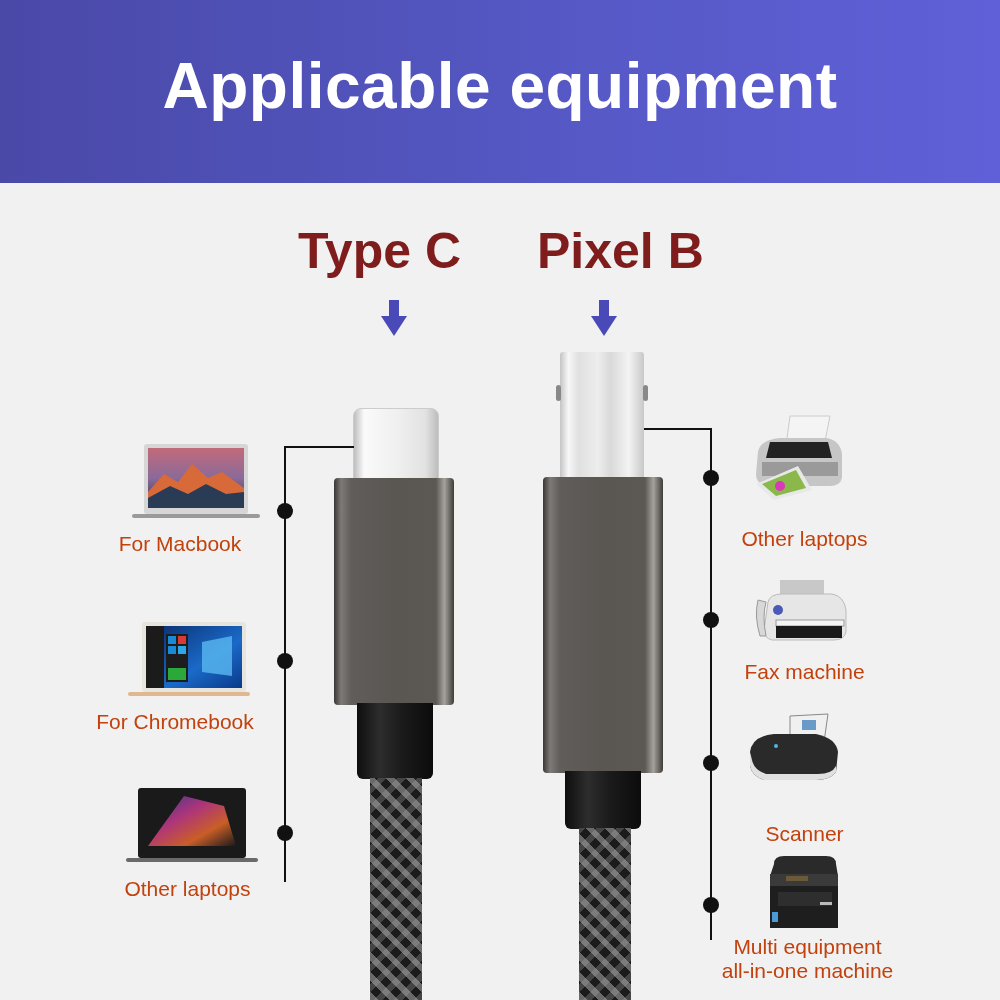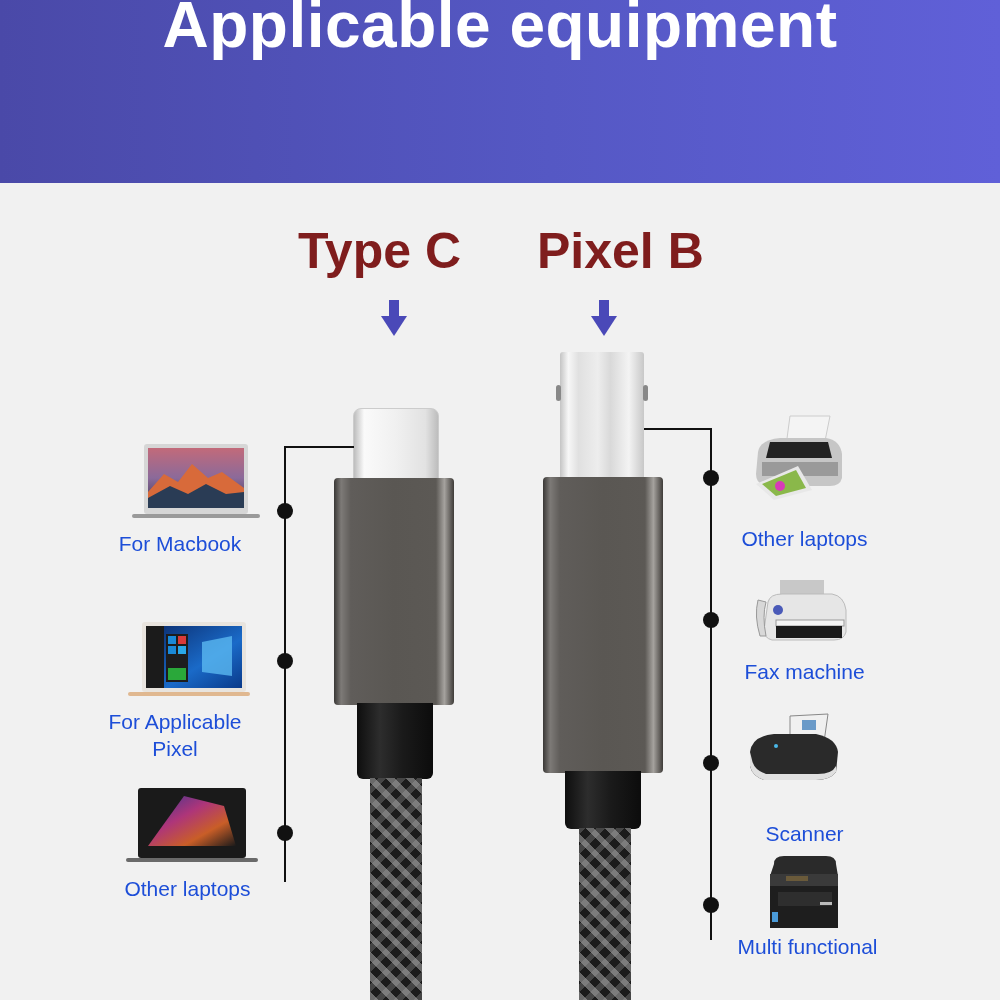--- a/index.html
+++ b/index.html
@@ -1,24 +1,24 @@
 <!DOCTYPE html>
 <html><head>
 <meta charset="utf-8">
 <style>
   html, body { margin: 0; padding: 0; }
   body { width: 1000px; height: 1000px; position: relative; overflow: hidden; background: #f1f1f1; font-family: "Liberation Sans", sans-serif; }
-  .banner { position: absolute; left: 0; top: 0; width: 1000px; height: 183px; background: linear-gradient(90deg, #4a49a8 0%, #5558c4 55%, #6060d8 100%); display: flex; align-items: flex-start; justify-content: center; }
+  .banner { position: absolute; left: 0; top: 0; width: 1000px; height: 183px; background: linear-gradient(90deg, #4a49a8 0%, #5558c4 55%, #6060d8 100%); display: flex; align-items: center; justify-content: center; }
   .banner-title { color: #fff; font-weight: bold; font-size: 64px; letter-spacing: 0.5px; margin-top: -12px; }
   .type-label { position: absolute; top: 222px; font-weight: bold; font-size: 50px; color: #7f1d1d; }
   .arrow { position: absolute; width: 26px; height: 36px; }
   .abs { position: absolute; }
   .line { position: absolute; background: #111; }
   .dot { position: absolute; width: 16px; height: 16px; border-radius: 50%; background: #111; }
-  .cap { position: absolute; font-size: 21px; color: #1d4ed8; text-align: center; line-height: 27px; }
+  .cap { position: absolute; font-size: 21px; color: #c2410c; text-align: center; line-height: 27px; }
   .usbc-tip { position: absolute; left: 353px; top: 408px; width: 84px; height: 72px; border-radius: 8px 8px 0 0; background: linear-gradient(90deg, #bdbdbd 0%, #fafafa 12%, #f0f0f0 50%, #e2e2e2 85%, #bdbdbd 100%); border: 1px solid #ccc; }
   .housing { position: absolute; background: linear-gradient(90deg, #3a3836 0%, #7d7a77 6%, #605d5a 14%, #5a5753 50%, #5c5955 85%, #a5a29e 92%, #3f3c39 100%); border-radius: 4px; }
   .strain { position: absolute; background: linear-gradient(90deg, #0e0e0e 0%, #2d2d2d 30%, #1a1a1a 60%, #0c0c0c 100%); border-radius: 0 0 6px 6px; }
   .braid { position: absolute; background-color: #1b1b1b;
     background-image:
       repeating-linear-gradient(45deg, rgba(170,170,170,0.55) 0 6px, transparent 6px 14px),
       repeating-linear-gradient(-45deg, rgba(120,120,120,0.45) 0 6px, transparent 6px 14px);
   }
   .usbb-tip { position: absolute; left: 560px; top: 352px; width: 84px; height: 126px; background: linear-gradient(90deg, #c4c4c4 0%, #f7f7f7 10%, #e0e0e0 22%, #ededed 45%, #d9d9d9 60%, #f3f3f3 82%, #c8c8c8 100%); border-radius: 3px 3px 0 0; }
   .device { position: absolute; }
@@ -108,22 +108,21 @@
     <rect x="42" y="14" width="22" height="48" fill="#1d1d1d"></rect>
     <rect x="44" y="16" width="8" height="8" fill="#1a8ad8"></rect>
       <rect x="54" y="16" width="8" height="8" fill="#d83a3a"></rect>
     <rect x="44" y="26" width="8" height="8" fill="#1a8ad8"></rect>
       <rect x="54" y="26" width="8" height="8" fill="#2aa8e8"></rect>
     <rect x="44" y="48" width="18" height="12" fill="#2aa83a"></rect>
     <polygon points="78,22 108,16 108,56 78,52" fill="#5ab8f0" opacity="0.8"></polygon>
     <rect x="4" y="72" width="122" height="4" rx="2" fill="#e0b890"></rect>
   </svg>
   <div class="cap" style="left:70px; top:708px; width:210px;">
-    <div>For Applicable</div>
-    <div>Pixel</div>
+    <div>For Chromebook</div>
   </div>
 </div>
 
 <div>
   <svg class="device" style="left:124px; top:786px;" width="136" height="78" viewBox="0 0 136 78">
     <defs>
       <linearGradient id="mi-bg" x1="0" y1="0" x2="1" y2="1">
         <stop offset="0" stop-color="#3a3aa8"></stop>
           <stop offset="0.4" stop-color="#c83a8a"></stop>
           <stop offset="0.7" stop-color="#e86a2a"></stop>
@@ -177,15 +176,16 @@
   <svg class="device" style="left:766px; top:854px;" width="76" height="76" viewBox="0 0 76 76">
     <path d="M8 10 Q8 2 18 2 L60 2 Q70 2 70 10 L72 22 L4 22 Z" fill="#2a2a2a"></path>
     <rect x="4" y="20" width="68" height="12" fill="#3a3a3a"></rect>
     <rect x="20" y="22" width="22" height="5" fill="#6a5a3a"></rect>
     <rect x="4" y="32" width="68" height="42" fill="#1e1e1e"></rect>
     <rect x="12" y="38" width="54" height="14" fill="#2e2e2e"></rect>
     <rect x="6" y="58" width="6" height="10" fill="#4a9ad8"></rect>
     <rect x="54" y="48" width="12" height="3" fill="#bbb"></rect>
   </svg>
   <div class="cap" style="left:700px; top:935px; width:215px; line-height:24px;">
-    <div>Multi functional</div>
+    <div>Multi equipment</div>
+    <div>all-in-one machine</div>
   </div>
 </div>
 
 </body></html>

